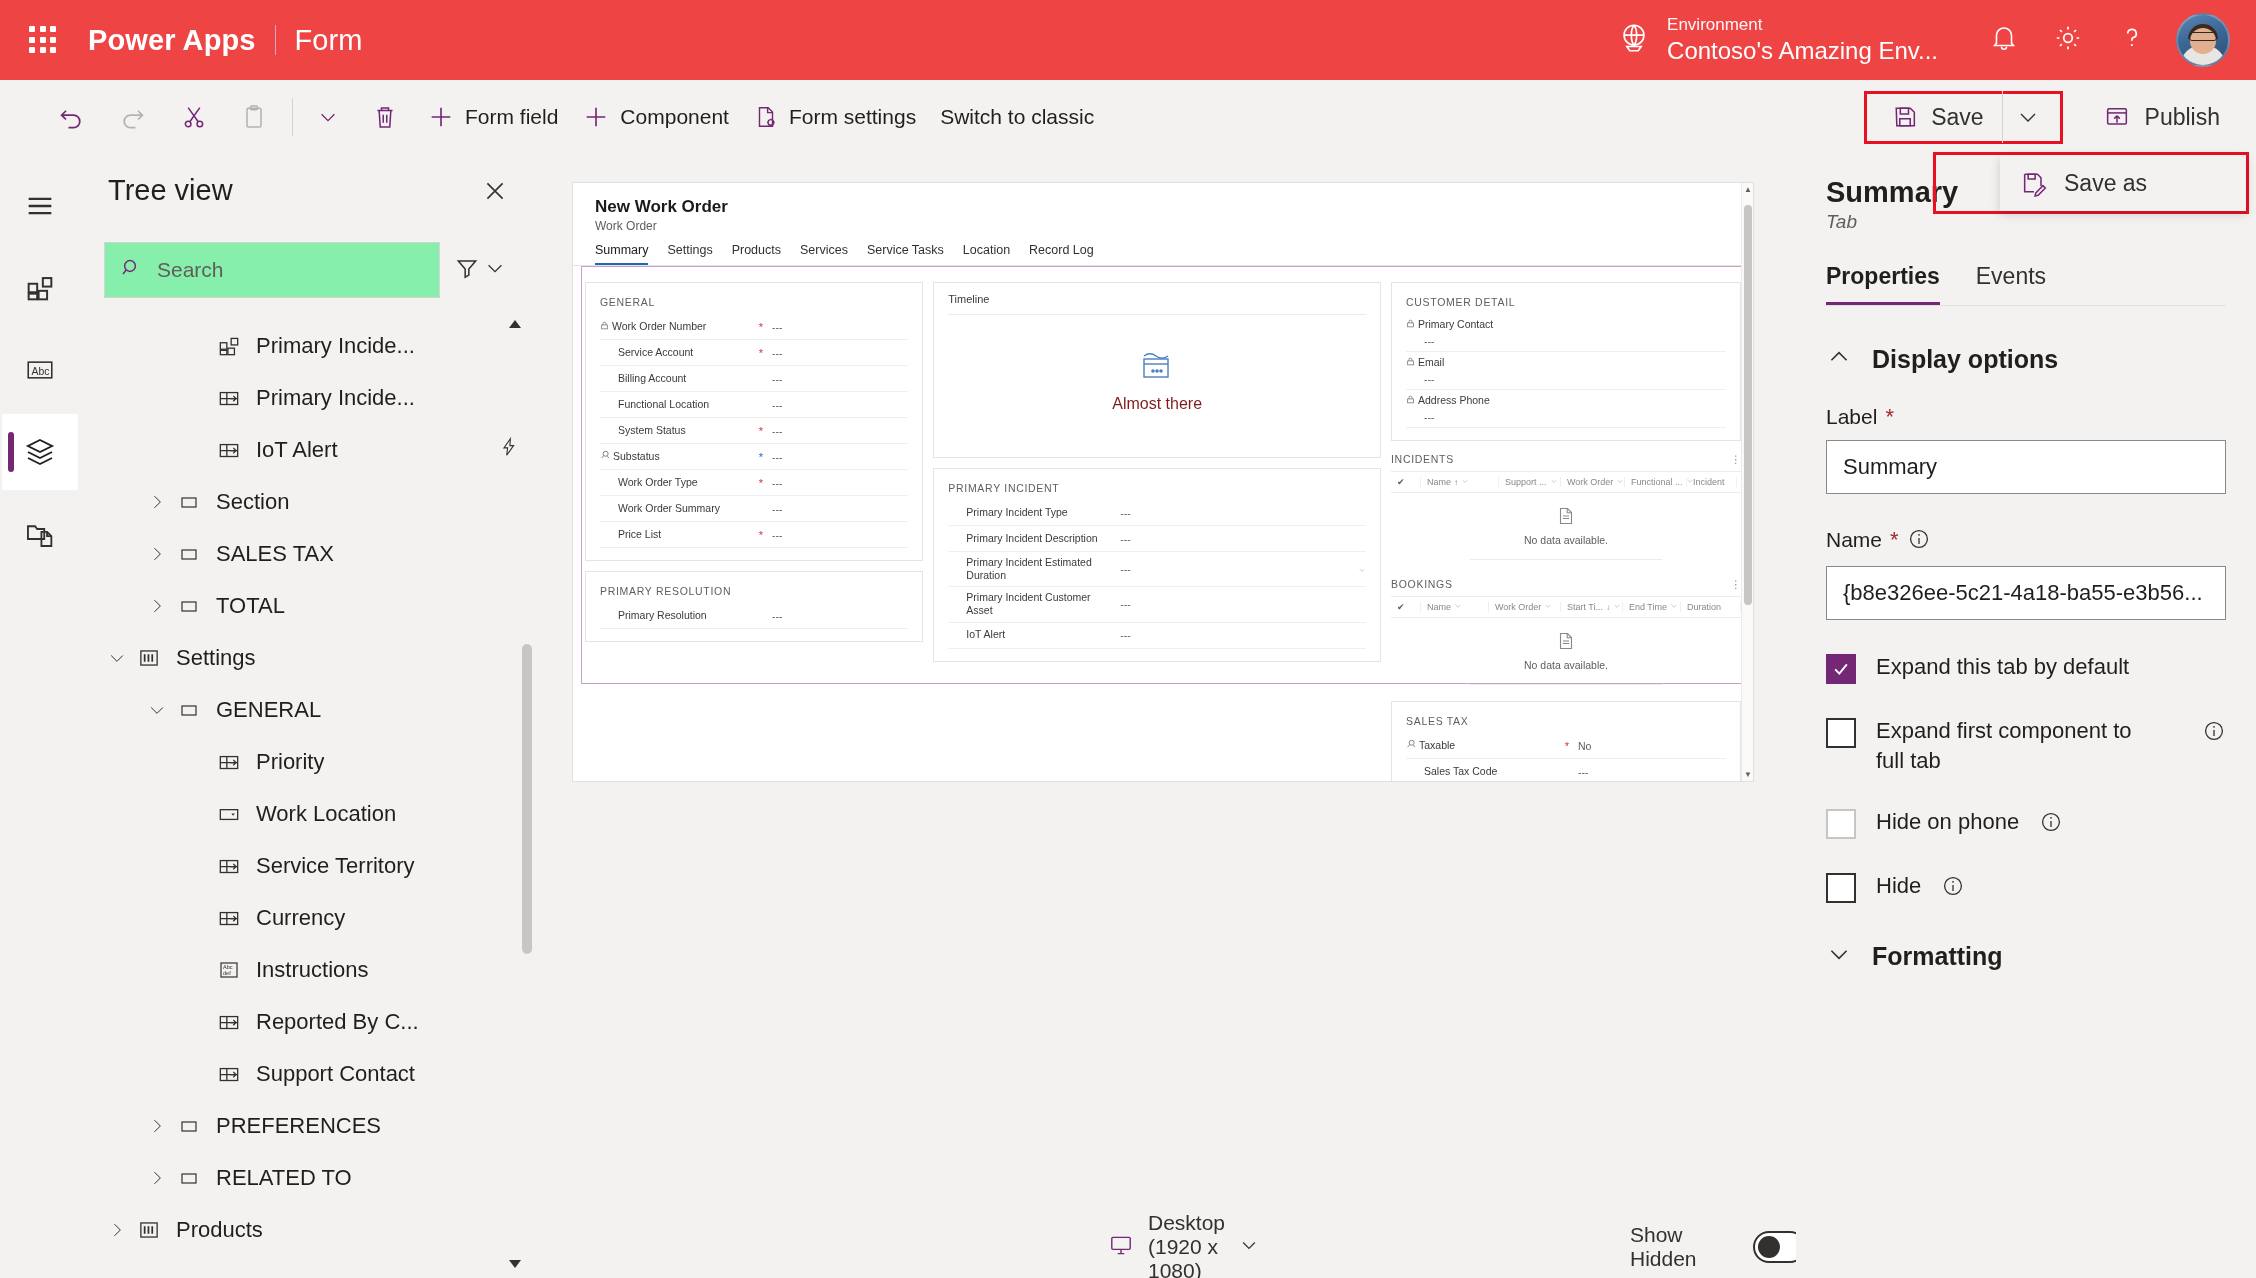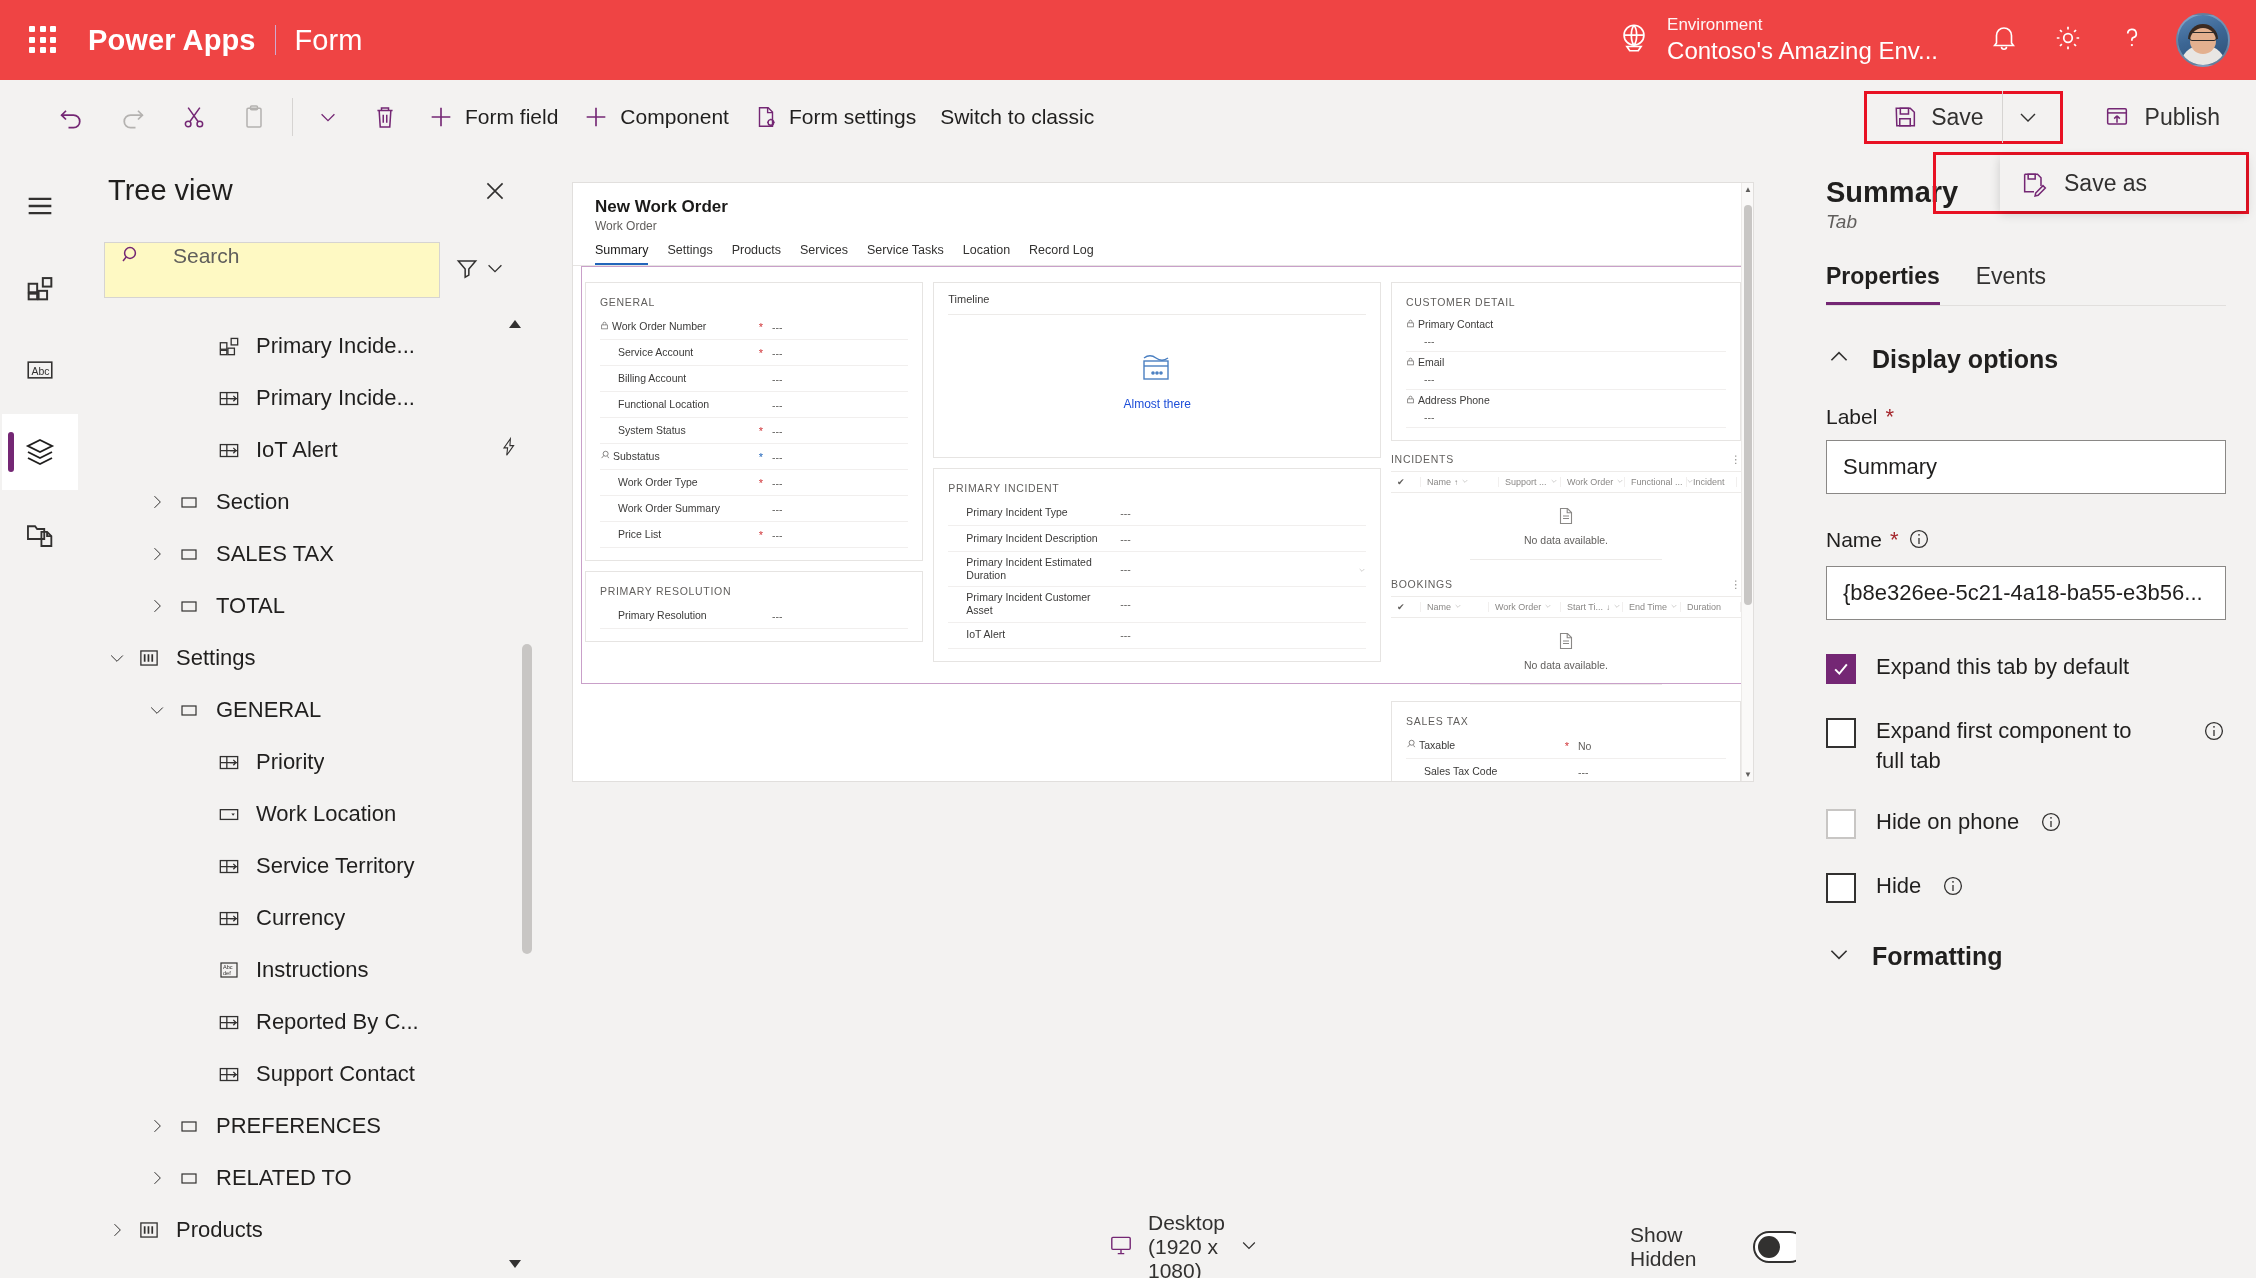--- a/index.html
+++ b/index.html
@@ -75,21 +75,21 @@
   .railbtn.sel { background:#ffffff; }
   .railbtn.sel::before { content:""; position:absolute; left:6px; top:18px; width:6px; height:40px;
                          background:#742774; border-radius:3px; }
 
   
   .tree { width:460px; background:#f3f2f1; position:relative; display:flex; flex-direction:column; }
   .treehead { display:flex; align-items:flex-start; padding:20px 28px 0 28px; }
   .treetitle { font-size:29px; font-weight:400; color:#201f1e; }
   .treeclose { margin-left:auto; cursor:pointer; padding:4px; }
   .searchrow { display:flex; align-items:center; margin:30px 24px 0 24px; }
-  .searchbox { flex:1; height:56px; background:#fef9c3; border:1px solid #d6d4d2; display:flex; align-items:flex-start; padding:0 14px; gap:28px; }
+  .searchbox { flex:1; height:56px; background:#86efac; border:1px solid #d6d4d2; display:flex; align-items:center; padding:0 14px; gap:12px; }
   .searchbox input { border:0; outline:0; font-size:21px; width:100%; font-family:inherit; color:#323130; background:transparent; }
   .searchbox input::placeholder { color:#605e5c; }
   .filtbtn { display:flex; align-items:center; gap:4px; padding:0 10px 0 14px; height:56px; cursor:pointer; }
   .treelist { flex:1; overflow:hidden; margin-top:22px; position:relative; }
   .tnode { display:flex; align-items:center; height:52px; font-size:22px; color:#201f1e; cursor:pointer; padding-right:20px; }
   .tnode .chev { width:30px; display:flex; justify-content:center; flex:0 0 30px; }
   .tnode .tico { width:34px; display:flex; justify-content:center; flex:0 0 34px; margin-right:10px; }
   .tnode .tlabel { white-space:nowrap; overflow:hidden; }
   .tnode .bolt { margin-left:auto; }
   .tscroll-up { position:absolute; right:16px; top:-4px; }
@@ -116,21 +116,21 @@
   .frow { display:flex; align-items:center; border-bottom:1px solid #f1efee; min-height:26px; padding:4px 0; }
   .frow:last-child { border-bottom:1px solid #f1efee; }
   .flabel { font-size:10.5px; color:#3b3a39; width:150px; padding-left:18px; line-height:1.25; }
   .flabel.lock, .flabel.mag { padding-left:0; display:flex; gap:3px; align-items:flex-start; }
   .freq { color:#d13438; font-size:11px; width:22px; text-align:center; }
   .freq.blue { color:#2266bb; }
   .fval { font-size:10.5px; color:#605e5c; }
   .fchev { margin-left:auto; color:#8a8886; }
   .timeline .tlhdr { font-size:11px; color:#3b3a39; border-bottom:1px solid #edebe9; padding-bottom:9px; }
   .tlempty { display:flex; flex-direction:column; align-items:center; justify-content:center; height:130px; gap:10px; }
-  .tlempty .cap { font-size:12px; color:#1d4ed8; }
+  .tlempty .cap { font-size:16px; color:#7f1d1d; }
   .gridsec { margin-top:2px; }
   .gridtitle { font-size:10.5px; letter-spacing:.7px; color:#605e5c; display:flex; align-items:center; }
   .gridtitle .dots { margin-left:auto; letter-spacing:0; color:#8a8886; }
   .ghead { display:flex; align-items:center; border-top:1px solid #edebe9; border-bottom:1px solid #edebe9;
            margin-top:6px; height:22px; font-size:9px; color:#8a8886; }
   .gcell { display:flex; align-items:center; gap:3px; padding:0 6px; border-right:1px solid #f1efee; white-space:nowrap; }
   .gempty { display:flex; flex-direction:column; align-items:center; gap:5px; padding:14px 0 6px 0; }
   .gempty .cap { font-size:10.5px; color:#605e5c; }
   .gline { width:55%; height:1px; background:#edebe9; margin-top:8px; }
   .canvasbar { position:absolute; right:0; top:0; width:12px; bottom:0; background:#faf9f8; border-left:1px solid #edebe9; }

